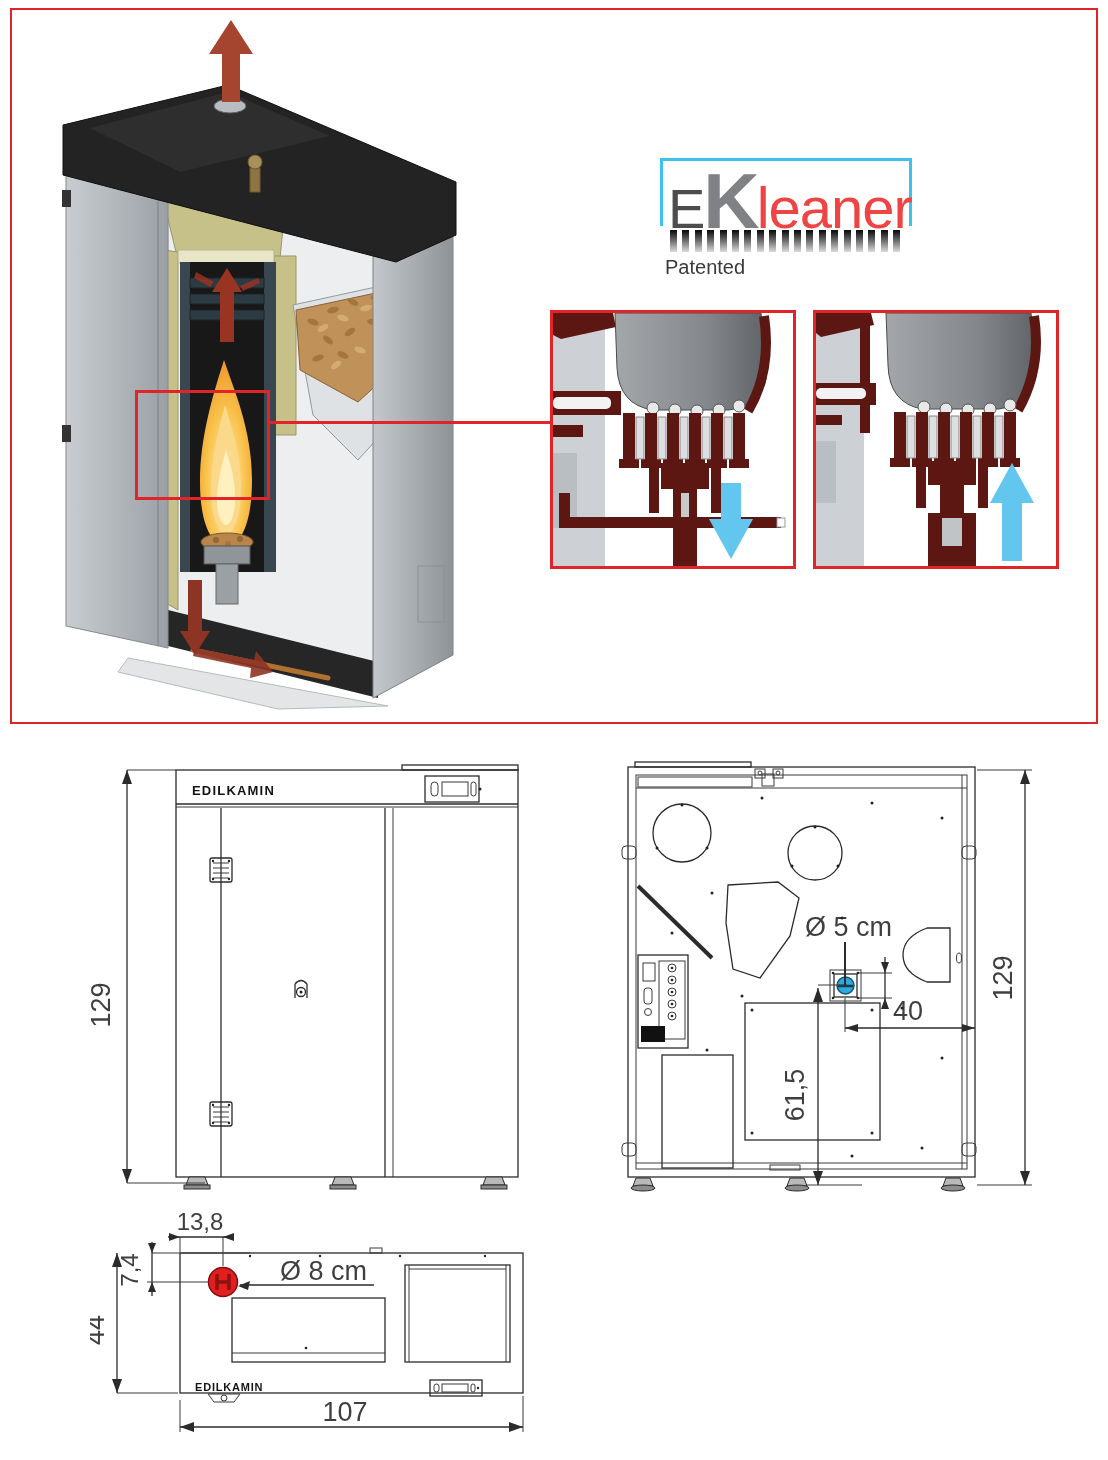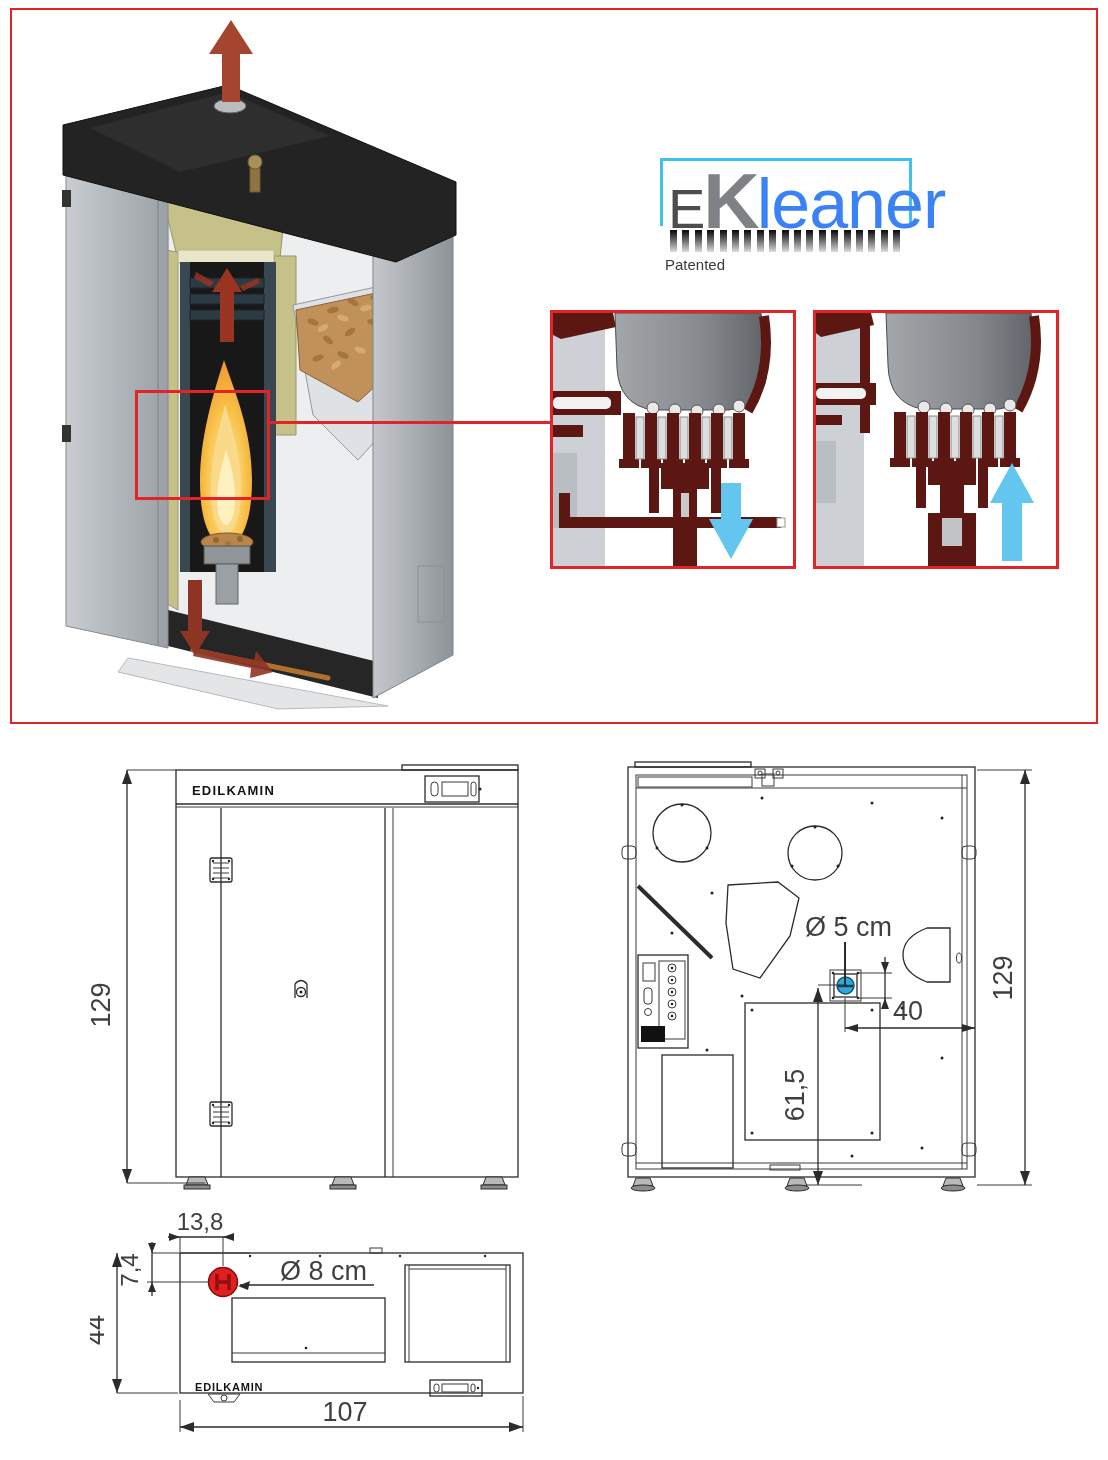--- a/index.html
+++ b/index.html
@@ -10,26 +10,26 @@
   #hero{left:10px;top:8px;width:1084px;height:712px;border:2px solid #e02428;background:#fff;}
   .detailbox{border:3px solid #e02428;background:#fff;}
   #callout{border:3px solid #e02428;background:transparent;}
   #connector{background:#e02428;}
   
   #eklogo{width:258px;height:128px;}
   .ek-bar{background:#3ec1ea;position:absolute;}
   .ek-text{position:absolute;left:8px;top:4px;display:flex;align-items:baseline;white-space:nowrap;}
   .ek-e{font-size:56px;font-weight:500;color:#4d4d4f;letter-spacing:-2px;}
   .ek-k{font-size:78px;font-weight:700;color:#7f8184;letter-spacing:-3px;}
-  .ek-rest{font-size:70px;font-weight:400;color:#3b82f6;letter-spacing:-1px;}
+  .ek-rest{font-size:58px;font-weight:400;color:#ef4444;letter-spacing:-1px;}
   .comb{position:absolute;left:10px;top:78px;width:234px;height:22px;
         background:repeating-linear-gradient(90deg,#101010 0 7px,#ffffff 7px 12.4px);}
   .comb::after{content:"";position:absolute;inset:0;
         background:linear-gradient(to bottom,rgba(255,255,255,0) 5%,rgba(255,255,255,0.85) 100%);}
-  .patented{position:absolute;left:5px;top:104px;font-size:15px;color:#3a3a3a;}
+  .patented{position:absolute;left:5px;top:104px;font-size:20px;color:#3a3a3a;}
   
   svg text{font-family:"Liberation Sans",sans-serif;fill:#3f3f3f;}
   .dim{font-size:27px;}
   .dimS{font-size:24px;}
   .brand{font-size:13px;font-weight:700;letter-spacing:1.2px;fill:#141414;}
   .brandS{font-size:11px;font-weight:700;letter-spacing:0.8px;fill:#141414;}
   .ln{stroke:#2b2b2b;stroke-width:1.3;fill:none;}
   .lnt{stroke:#3a3a3a;stroke-width:1;fill:none;}
   .arr{fill:#2b2b2b;stroke:none;}
   .scr{fill:#222;stroke:none;}

